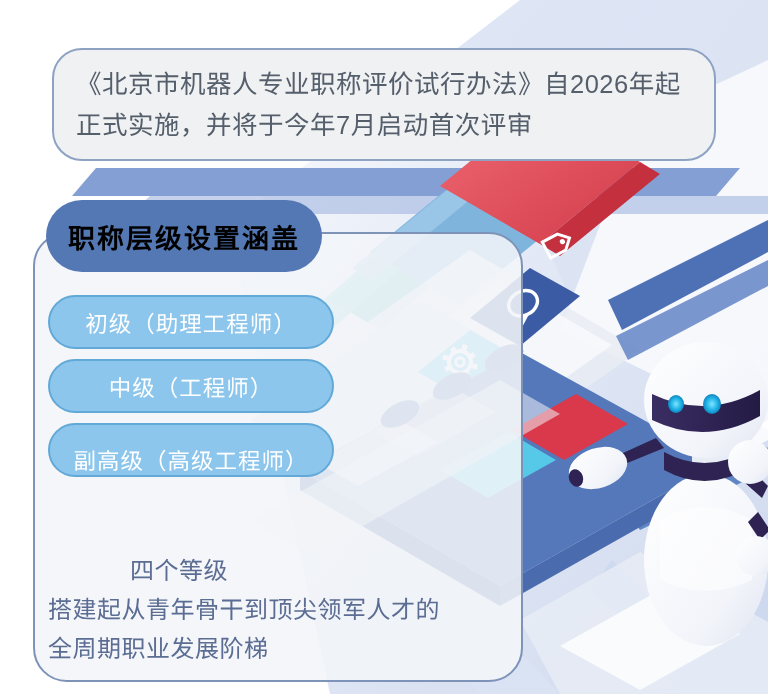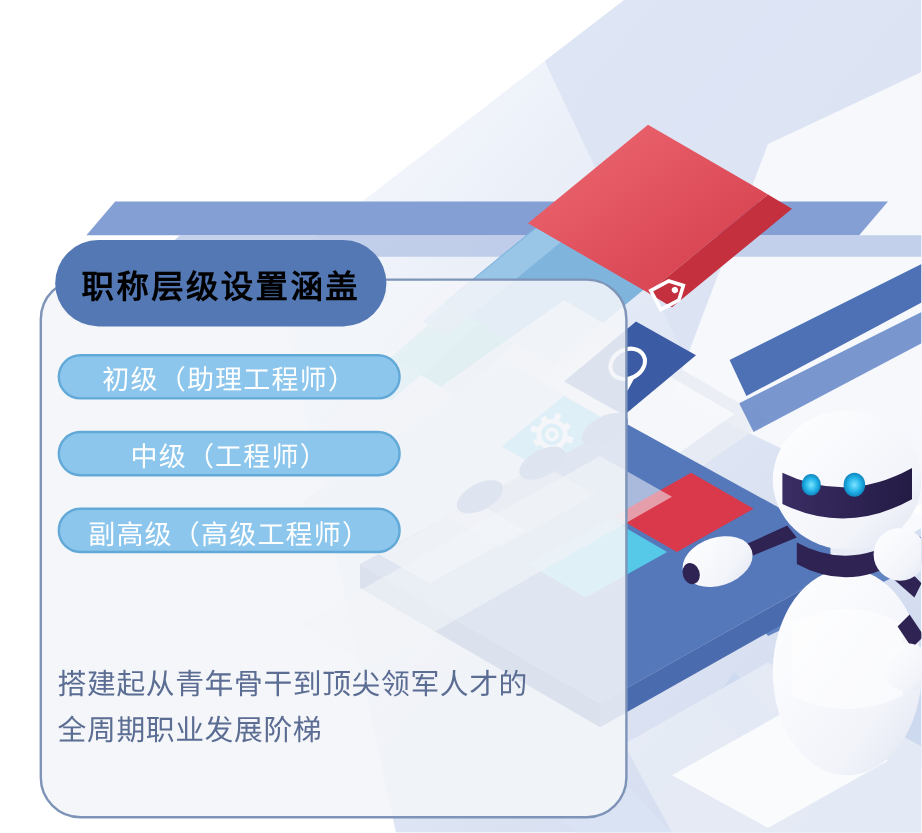--- a/index.html
+++ b/index.html
@@ -87,21 +87,21 @@
     letter-spacing: 2px;
     font-weight: 700;
     white-space: nowrap;
   }
 
   
   .pill {
     position: absolute;
     left: 48px;
     width: 286px;
-    height: 38px;
+    height: 54px;
     box-sizing: border-box;
     border-radius: 27px;
     background: #8cc6ec;
     border: 2px solid #62a9d8;
     z-index: 46;
     display: flex;
     align-items: center;
     justify-content: center;
   }
   .pill-text {
@@ -278,35 +278,40 @@
         <ellipse cx="576" cy="478" rx="7" ry="9" fill="#2e2352" transform="rotate(-18 576 478)"></ellipse>
 
         <path d="M752 470 L768 486 L762 498 L744 482 Z" fill="#2e2352"></path>
         <circle cx="750" cy="462" r="22" fill="url(#gRobot)"></circle>
         <path d="M758 512 L770 530 L760 540 L748 522 Z" fill="#2e2352"></path>
         <circle cx="756" cy="556" r="20" fill="url(#gRobot)"></circle>
       </g>
     </svg>
   </div>
 
+  <div class="header-card">
+    <div class="header-line">《北京市机器人专业职称评价试行办法》自2026年起</div>
+    <div class="header-line">正式实施，并将于今年7月启动首次评审</div>
+  </div>
 
   <div class="main-card"></div>
 
   <div class="badge">
     <span class="badge-text">职称层级设置涵盖</span>
   </div>
 
   <div class="pill pill-0">
     <span class="pill-text">初级（助理工程师）</span>
   </div>
   <div class="pill pill-1">
     <span class="pill-text">中级（工程师）</span>
   </div>
   <div class="pill pill-2">
     <span class="pill-text">副高级（高级工程师）</span>
   </div>
 
   <div class="footer-text">
+    <div class="footer-line indent">四个等级</div>
     <div class="footer-line">搭建起从青年骨干到顶尖领军人才的</div>
     <div class="footer-line">全周期职业发展阶梯</div>
   </div>
 
 </div>
 
 </body></html>

